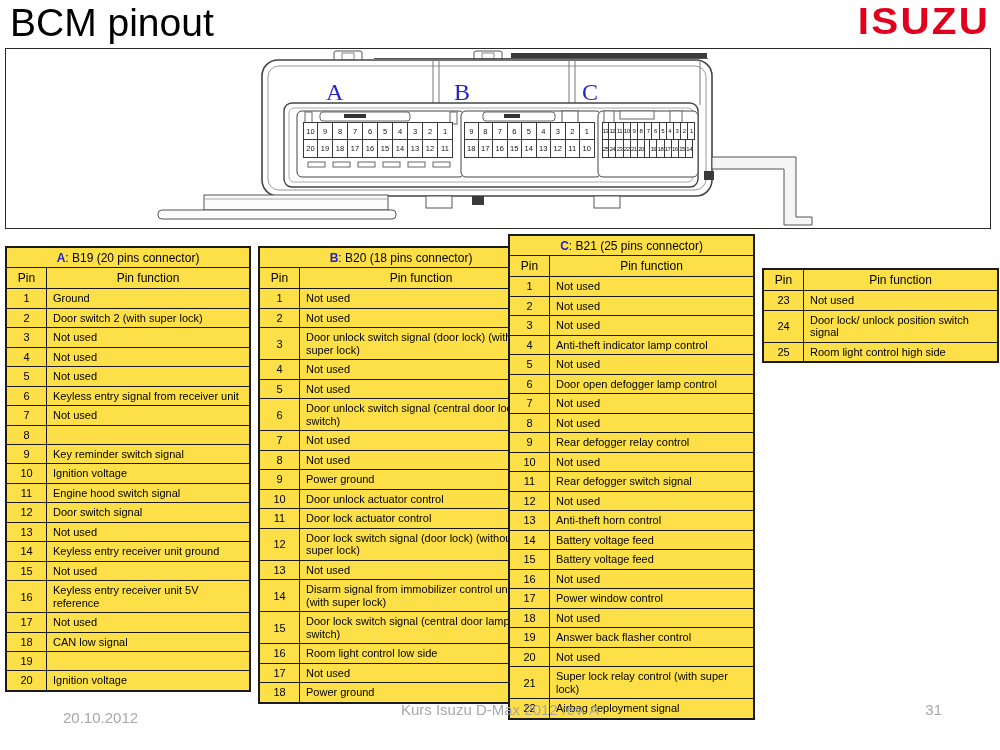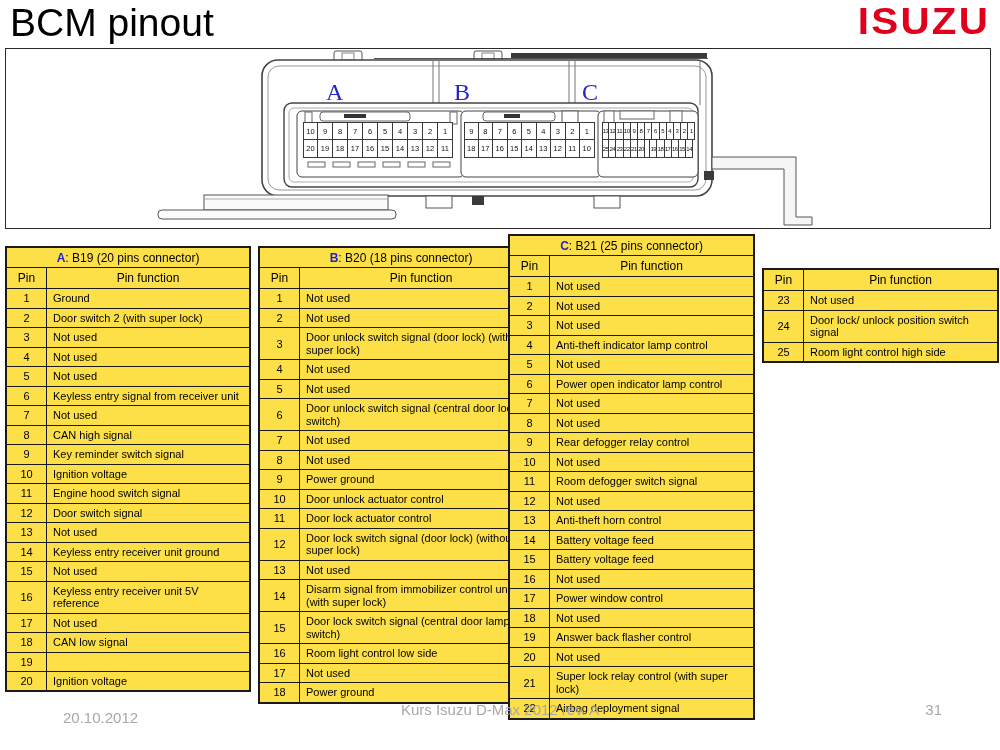--- a/index.html
+++ b/index.html
@@ -245,21 +245,20 @@
     <div class="tbl-row">
       <div class="cell-pin">6</div>
       <div class="cell-fn">Keyless entry signal from receiver unit</div>
     </div>
     <div class="tbl-row">
       <div class="cell-pin">7</div>
       <div class="cell-fn">Not used</div>
     </div>
     <div class="tbl-row">
       <div class="cell-pin">8</div>
-      <div class="cell-fn">CAN high signal</div>
     </div>
     <div class="tbl-row">
       <div class="cell-pin">9</div>
       <div class="cell-fn">Key reminder switch signal</div>
     </div>
     <div class="tbl-row">
       <div class="cell-pin">10</div>
       <div class="cell-fn">Ignition voltage</div>
     </div>
     <div class="tbl-row">
@@ -402,41 +401,41 @@
     <div class="tbl-row">
       <div class="cell-pin">4</div>
       <div class="cell-fn">Anti-theft indicator lamp control</div>
     </div>
     <div class="tbl-row">
       <div class="cell-pin">5</div>
       <div class="cell-fn">Not used</div>
     </div>
     <div class="tbl-row">
       <div class="cell-pin">6</div>
-      <div class="cell-fn">Power open indicator lamp control</div>
+      <div class="cell-fn">Door open defogger lamp control</div>
     </div>
     <div class="tbl-row">
       <div class="cell-pin">7</div>
       <div class="cell-fn">Not used</div>
     </div>
     <div class="tbl-row">
       <div class="cell-pin">8</div>
       <div class="cell-fn">Not used</div>
     </div>
     <div class="tbl-row">
       <div class="cell-pin">9</div>
       <div class="cell-fn">Rear defogger relay control</div>
     </div>
     <div class="tbl-row">
       <div class="cell-pin">10</div>
       <div class="cell-fn">Not used</div>
     </div>
     <div class="tbl-row">
       <div class="cell-pin">11</div>
-      <div class="cell-fn">Room defogger switch signal</div>
+      <div class="cell-fn">Rear defogger switch signal</div>
     </div>
     <div class="tbl-row">
       <div class="cell-pin">12</div>
       <div class="cell-fn">Not used</div>
     </div>
     <div class="tbl-row">
       <div class="cell-pin">13</div>
       <div class="cell-fn">Anti-theft horn control</div>
     </div>
     <div class="tbl-row">

